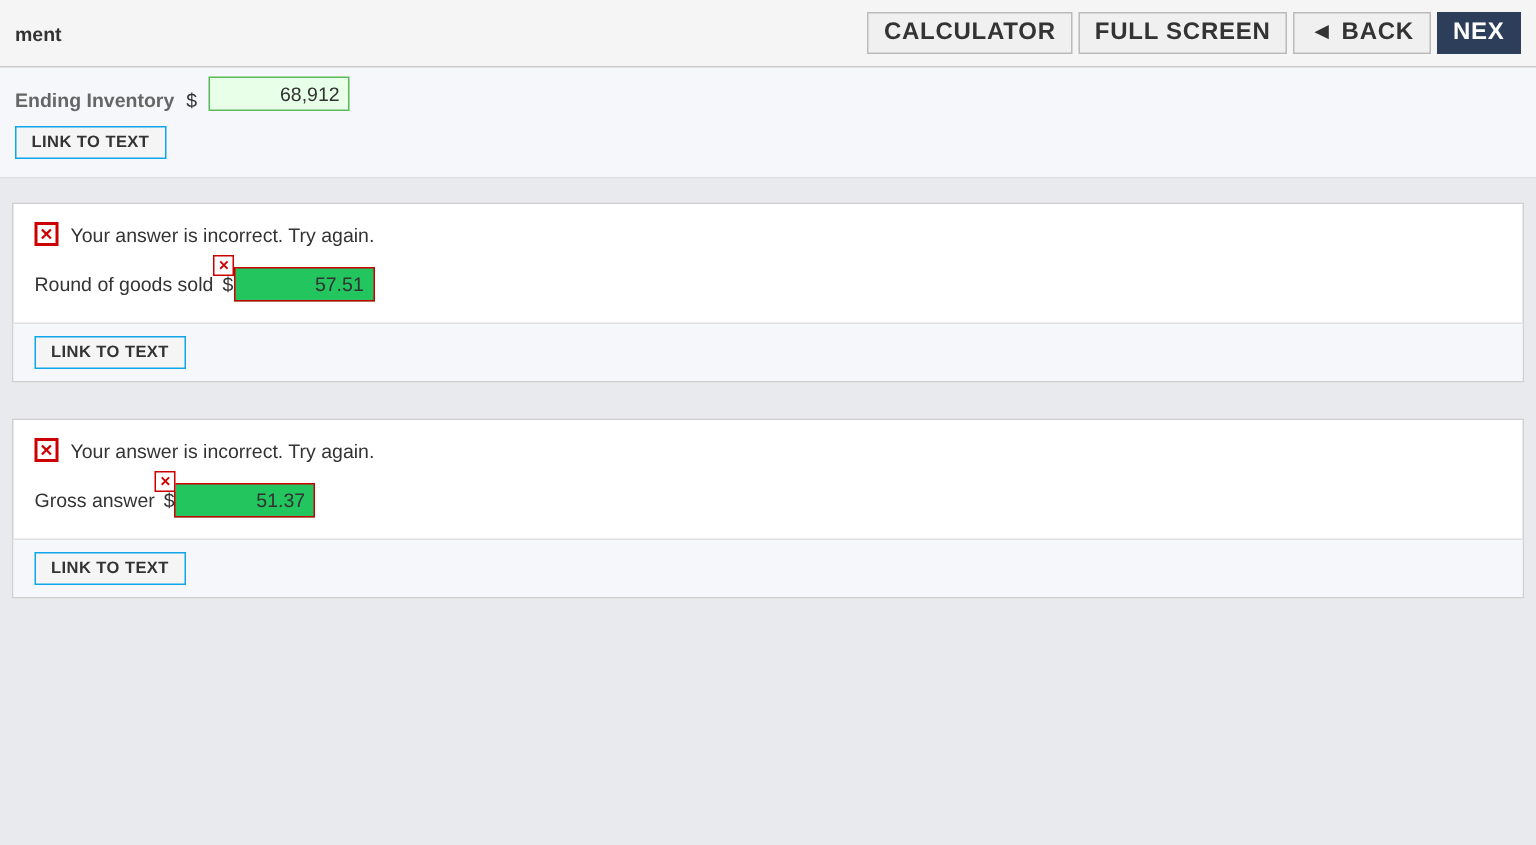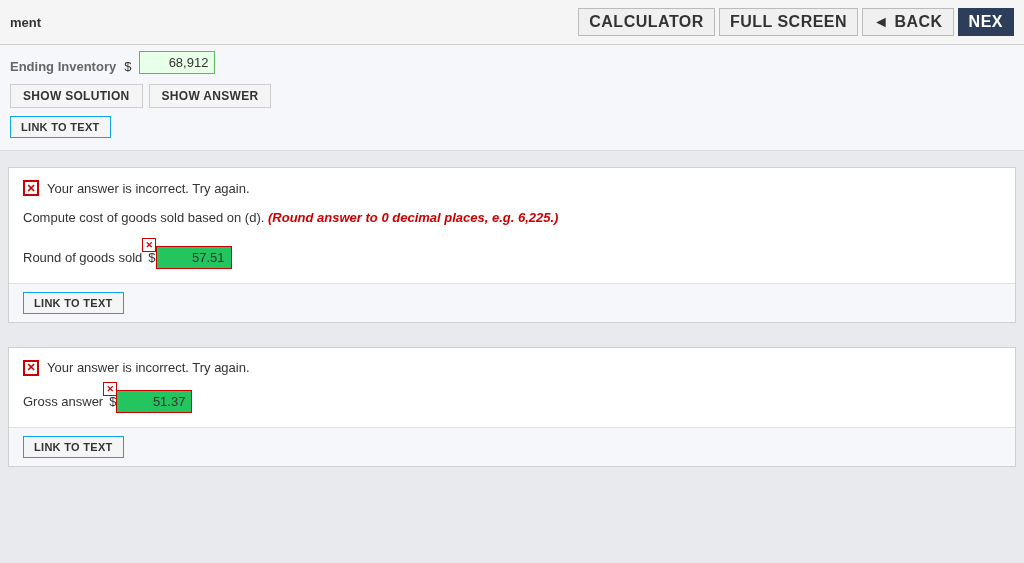--- a/index.html
+++ b/index.html
@@ -59,21 +59,21 @@
       margin-bottom: 10px;
       font-size: 13px;
       font-weight: bold;
       color: #666;
     }
 
     .input-field {
       border: 1px solid #5cb85c;
       padding: 3px 6px;
       font-size: 13px;
-      width: 76px;
+      width: 94px;
       text-align: right;
       background: #f0fff0;
       color: #333;
     }
 
     .input-field.incorrect {
       border: 1px solid #cc0000;
       background: #22c55e;
       color: #333;
     }
@@ -217,38 +217,29 @@
   <button class="toolbar-btn back-btn">◄ BACK</button>
   <button class="toolbar-btn next-btn">NEX</button>
 </div>
 
 <div class="partial-top">
   <div class="ending-inventory-row">
     <span>Ending Inventory</span>
     <span class="dollar-sign">$</span>
     <input class="input-field" type="text" value="68,912" style="border-color: rgb(92, 184, 92); background: rgb(232, 255, 232);">
   </div>
-  <div class="btn-row">
-    <button class="action-btn">SHOW SOLUTION</button>
-    <button class="action-btn">SHOW ANSWER</button>
-  </div>
   <button class="link-to-text-btn">LINK TO TEXT</button>
 </div>
 
 <div class="section-divider"></div>
 
 <div class="error-section">
   <div class="error-header">
     <div class="error-icon">✕</div>
     <span>Your answer is incorrect.  Try again.</span>
-  </div>
-  <div class="error-question">
-    <span>Compute cost of goods sold based on (d).</span>
-    <span> </span>
-    <span class="italic-red">(Round answer to 0 decimal places, e.g. 6,225.)</span>
   </div>
   <div class="answer-row">
     <span>Round of goods sold</span>
     <div class="input-wrapper">
       <div class="x-mark">✕</div>
       <span class="dollar-sign">$</span>
       <input class="input-field incorrect" type="text" value="57.51" style="">
     </div>
   </div>
   <div class="footer-bar">

